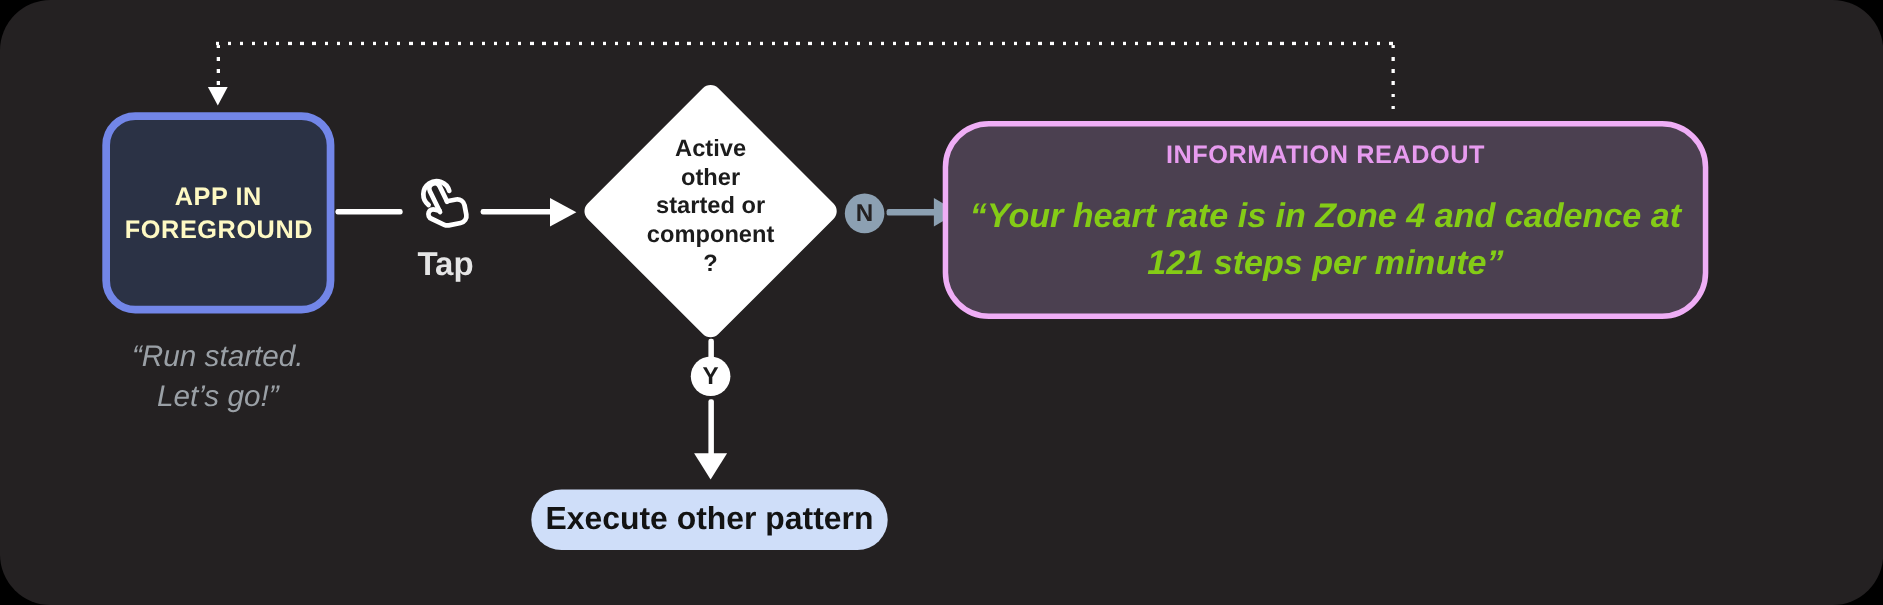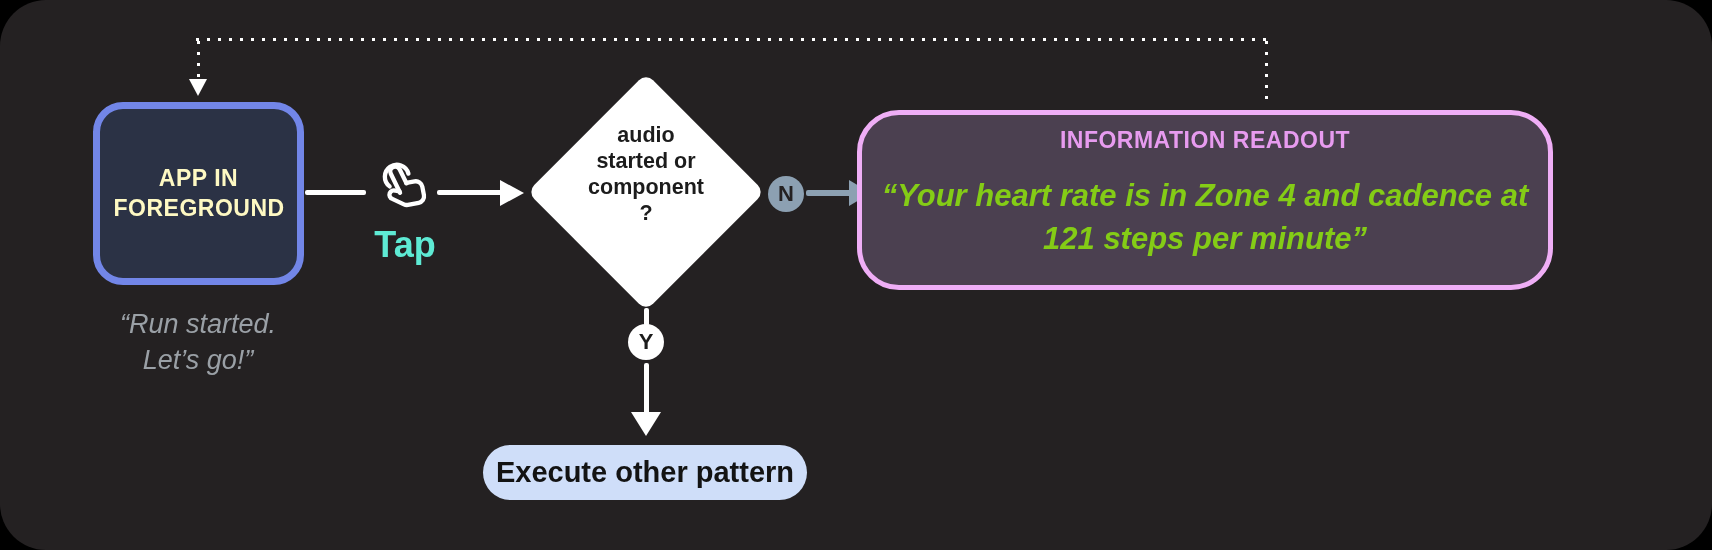--- a/index.html
+++ b/index.html
@@ -17,21 +17,21 @@
     border:7px solid #7286E8;border-radius:30px;display:flex;align-items:center;justify-content:center;}
   .app-node .lbl{color:#fef9c3;font-size:23px;font-weight:bold;text-align:center;line-height:1.3;letter-spacing:.5px;width:170px;}
   .caption{left:63px;top:306px;width:270px;text-align:center;color:#9AA0A6;font-style:italic;font-size:27px;line-height:36px;}
 
   
   .shaft-h{height:5px;background:#fff;border-radius:2px;}
   .head-right{width:0;height:0;border-top:13px solid transparent;border-bottom:13px solid transparent;border-left:24px solid #fff;}
   .shaft-v{width:5px;background:#fff;border-radius:2px;}
   .head-down{width:0;height:0;border-left:15px solid transparent;border-right:15px solid transparent;border-top:24px solid #fff;}
 
-  .tap-label{left:360px;top:224px;width:90px;text-align:center;color:#5eead4;font-size:36px;font-weight:bold;}
+  .tap-label{left:360px;top:224px;width:90px;text-align:center;color:#e5e5e5;font-size:30px;font-weight:bold;}
 
   
   .diamond{left:562px;top:108px;width:168px;height:168px;background:#fff;border-radius:10px;transform:rotate(45deg);}
   .diamond-text{left:546px;top:122px;width:200px;text-align:center;color:#1c1c1c;font-weight:bold;font-size:21.5px;line-height:26px;}
 
   .badge{width:36px;height:36px;border-radius:50%;display:flex;align-items:center;justify-content:center;font-weight:bold;font-size:22px;}
   .badge-n{left:768px;top:176px;background:#8CA0B2;color:#242122;}
   .badge-y{left:628px;top:324px;background:#fff;color:#1c1c1c;}
   .shaft-n{left:806px;top:190px;width:46px;height:6px;background:#8CA0B2;border-radius:2px;}
   .head-n{left:849px;top:180px;width:0;height:0;border-top:13px solid transparent;border-bottom:13px solid transparent;border-left:22px solid #8CA0B2;}
@@ -73,21 +73,22 @@
       <path d="M38 28 l8.8 2.4 a7 7 0 0 1 4.9 8.6 l-2.4 8.9 a7 7 0 0 1 -8.6 4.9 l-11.3 -3 a7 7 0 0 1 -3.6 -2.4 l-8.6 -10.7 a4.7 4.7 0 0 1 6.9 -6.4 l3.4 2.6"></path>
     </g>
   </svg>
   <div class="abs tap-label">Tap</div>
 
   <div class="abs shaft-h" style="left:437px;top:190px;width:66px;"></div>
   <div class="abs head-right" style="left:500px;top:180px;"></div>
 
   <div class="abs diamond"></div>
   <div class="abs diamond-text">
-    <div>audio</div>
+    <div>Active</div>
+    <div>other</div>
     <div>started or</div>
     <div>component</div>
     <div>?</div>
   </div>
 
   <div class="abs badge badge-n">
     <span>N</span>
   </div>
   <div class="abs shaft-n"></div>
   <div class="abs head-n"></div>

